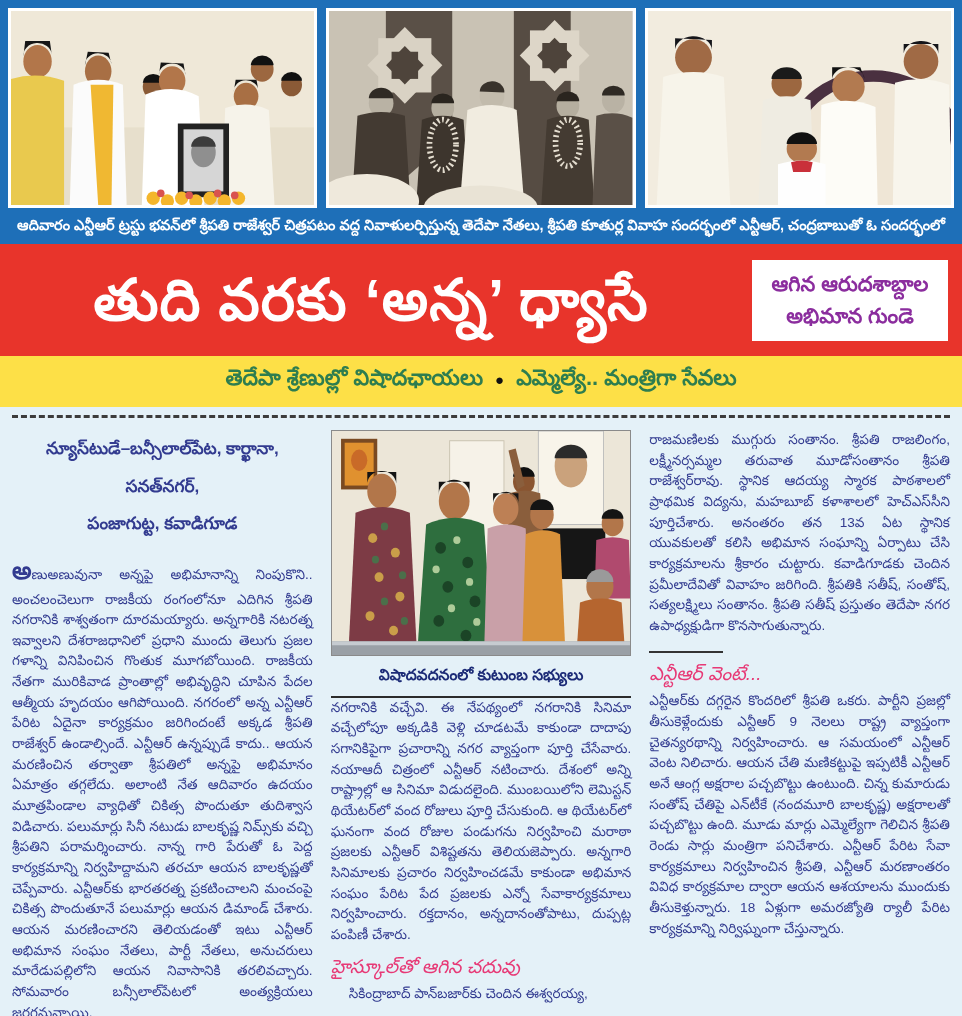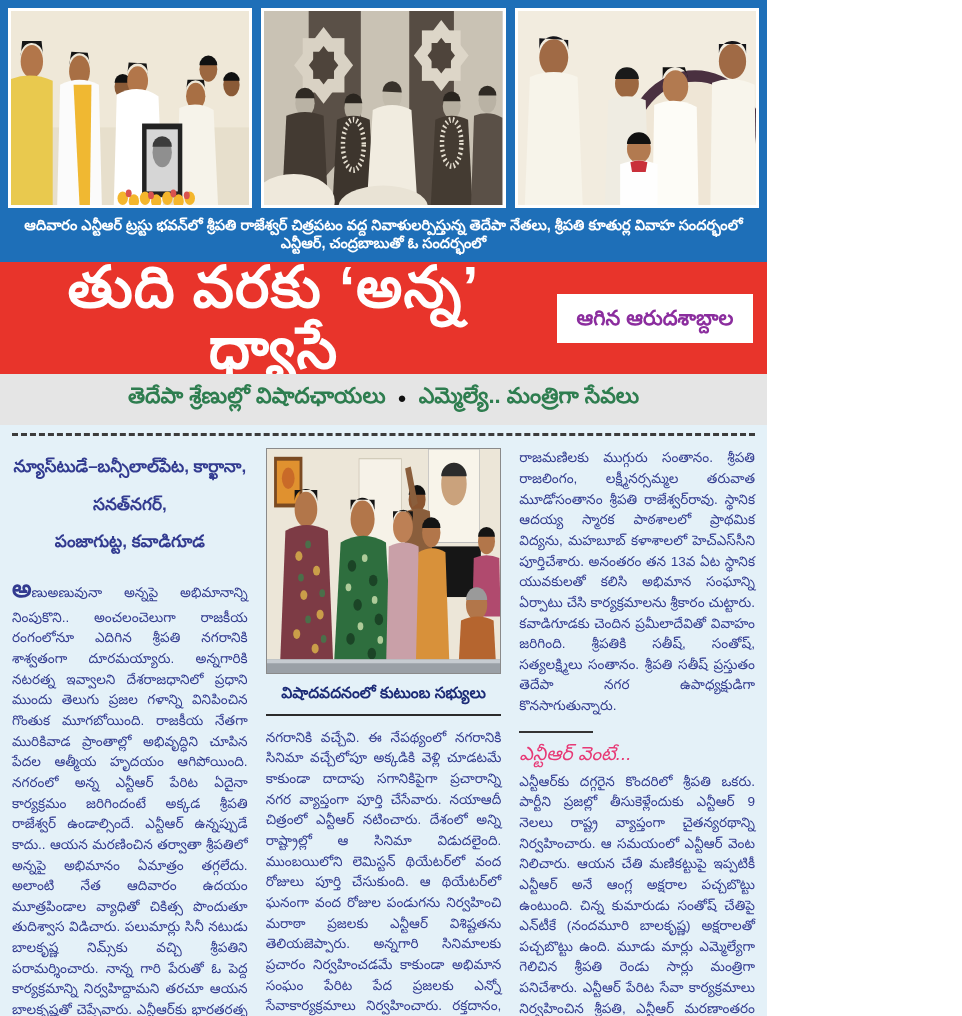--- a/index.html
+++ b/index.html
@@ -1,48 +1,48 @@
 <!DOCTYPE html>
 <html><head>
 <meta charset="utf-8">
 <style>
   * { box-sizing: border-box; }
   html,body { margin:0; padding:0; background:#ffffff; }
   body { font-family:"Liberation Sans", sans-serif; }
-  .page { width:767px; height:1016px; overflow:hidden; background:#ffffff; display:flex; flex-direction:column; }
+  .page { width:962px; height:1016px; overflow:hidden; background:#ffffff; display:flex; flex-direction:column; }
 
   
   .header { background:#1e6fb8; padding:8px 8px 0 8px; }
   .photos { display:flex; gap:9px; }
   .photo { flex:1; height:200px; border:3px solid #ffffff; background:#ddd; overflow:hidden; }
   .photo svg { width:100%; height:100%; display:block; }
   .caption-bar { color:#ffffff; font-weight:bold; text-align:center; font-size:14.5px; padding:8px 6px 10px 6px; line-height:1.25; }
 
   
   .banner { background:#e8342b; display:flex; align-items:center; padding:8px 12px; min-height:112px; gap:20px; }
   .headline { flex:1; color:#ffffff; font-weight:bold; font-size:58px; line-height:1.05; text-align:center; letter-spacing:1px; }
   .side-box { background:#ffffff; flex:0 0 200px; }
   .side-box-inner { border:2px solid #e8342b; padding:8px 10px; text-align:center; font-weight:bold; font-size:21px; line-height:1.55; color:#8b2d9e; }
 
   
-  .subbar { background:#e5e5e5; text-align:center; padding:9px 6px 11px 6px; font-size:22px; font-weight:bold; color:#2e7d4f; }
+  .subbar { background:#fde047; text-align:center; padding:9px 6px 11px 6px; font-size:22px; font-weight:bold; color:#2e7d4f; }
   .subbar .bullet { color:#111111; font-size:15px; vertical-align:middle; padding:0 12px; }
 
   
   .body-section { background:#e4f1f8; padding:8px 12px 0 12px; flex:1; }
   .article { border-top:3px dashed #3c3c3c; padding-top:12px; display:grid; grid-template-columns:1fr 1fr 1fr; column-gap:18px; }
   .col { color:#323b90; font-size:13.6px; line-height:1.52; text-align:justify; }
   .byline { text-align:center; font-weight:bold; font-size:17px; line-height:2.2; margin:0 0 10px 0; }
   .col p { margin:0 0 8px 0; }
   .col p.indent { text-indent:18px; }
   p.lead::first-letter { font-size:180%; font-weight:bold; }
   .col-heading { color:#e73976; font-weight:normal; font-style:italic; font-size:19px; margin:10px 0 6px 0; text-align:left; line-height:1.2; }
   .article-photo { width:100%; height:226px; border:1px solid #8a8a8a; background:#ccc; overflow:hidden; }
   .article-photo svg { width:100%; height:100%; display:block; }
-  .photo-caption { text-align:center; font-weight:bold; color:#1c2b77; font-size:15.5px; padding:7px 0 9px 0; border-bottom:2px solid #2b2b2b; margin-bottom:12px; }
+  .photo-caption { text-align:center; font-weight:bold; color:#1c2b77; font-size:15.5px; padding:7px 0 9px 0; border-bottom:2px solid #2b2b2b; margin-bottom:0; }
   .mini-rule { border:none; border-top:2px solid #333; width:74px; margin:14px 0 2px 0; }
   .page-bottom { height:6px; background:#c9ced2; }
 </style>
 </head>
 <body>
 
 <div class="page">
 
   <div class="header">
     <div class="photos">
@@ -156,20 +156,21 @@
       </div>
     </div>
     <div class="caption-bar">ఆదివారం ఎన్టీఆర్ ట్రస్టు భవన్‌లో శ్రీపతి రాజేశ్వర్ చిత్రపటం వద్ద నివాళులర్పిస్తున్న తెదేపా నేతలు,  శ్రీపతి కూతుర్ల వివాహ సందర్భంలో ఎన్టీఆర్, చంద్రబాబుతో ఓ సందర్భంలో</div>
   </div>
 
   <div class="banner">
     <div class="headline">తుది వరకు ‘అన్న’ ధ్యాసే</div>
     <div class="side-box">
       <div class="side-box-inner">
         <div>ఆగిన ఆరుదశాబ్దాల</div>
+        <div>అభిమాన గుండె</div>
       </div>
     </div>
   </div>
 
   <div class="subbar">
     <span>తెదేపా శ్రేణుల్లో విషాదఛాయలు</span><span class="bullet">●</span><span>ఎమ్మెల్యే.. మంత్రిగా సేవలు</span>
   </div>
 
   <div class="body-section">
     <div class="article">

